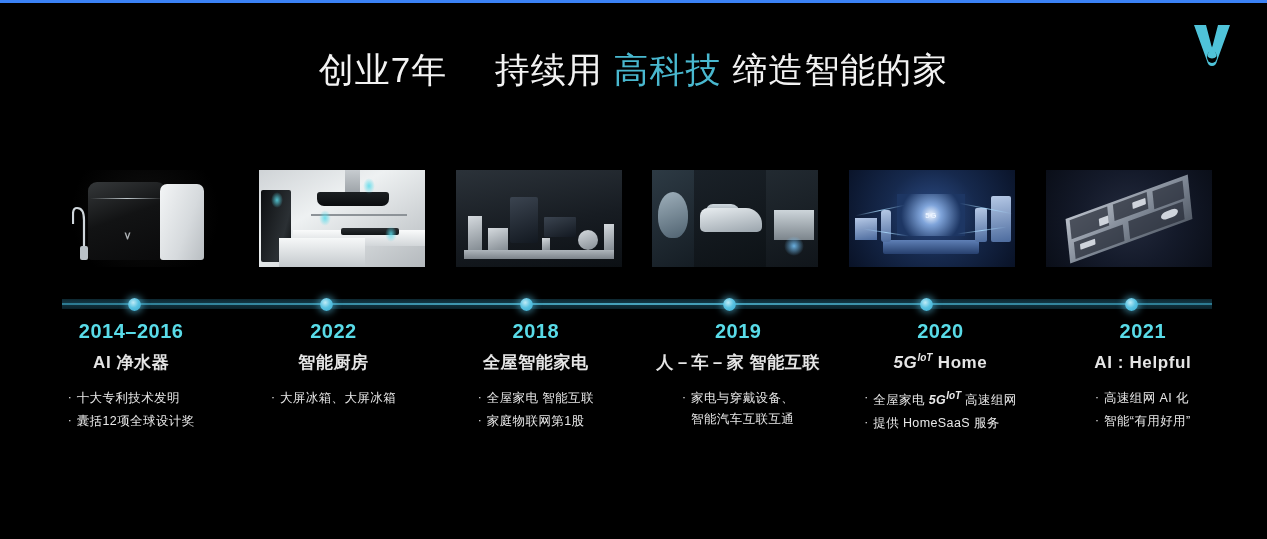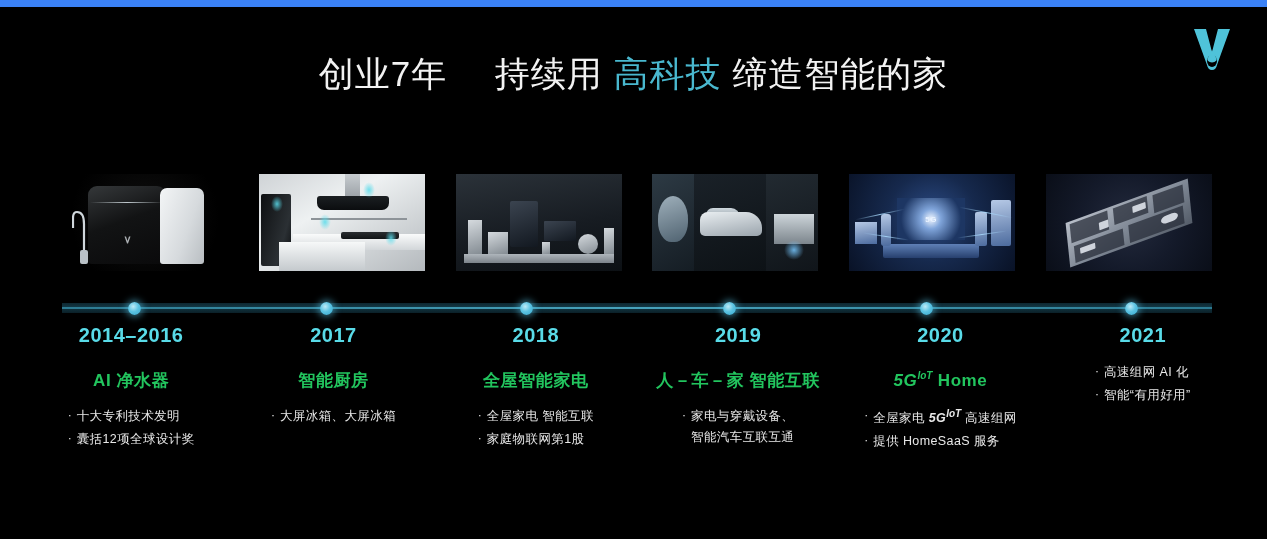--- a/index.html
+++ b/index.html
@@ -14,21 +14,21 @@
   body {
     font-family: "Liberation Sans", "DejaVu Sans", sans-serif;
     color: #ffffff;
     position: relative;
   }
 
   .slide {
     position: absolute;
     inset: 0;
     background: #000000;
-    border-top: 7px solid #3b82f6;
+    border-top: 3px solid #3b82f6;
     padding-left: 10px;
   }
 
   
   .logo {
     position: absolute;
     top: 18px;
     right: 33px;
     width: 44px;
     height: 46px;
@@ -253,24 +253,24 @@
   }
   .col-year {
     font-size: 20px;
     font-weight: 700;
     letter-spacing: .5px;
     color: #59dbe8;
     line-height: 1.2;
     white-space: nowrap;
   }
   .col-head {
-    margin-top: 23px;
+    margin-top: 9px;
     font-size: 17px;
     font-weight: 700;
-    color: #22c55e;
+    color: #e5e5e5;
     letter-spacing: .6px;
     line-height: 1.25;
     white-space: nowrap;
   }
   .col-head .fiveg {
     font-style: italic;
     font-weight: 700;
   }
   .col-head sup, .bullet-text sup {
     font-size: 10px;
@@ -431,21 +431,21 @@
   </div>
 
   <div class="columns">
       <div class="col"><div class="col-year">2014–2016</div><div class="col-head">AI 净水器</div><div class="bullets"><div class="bullet">
             <span class="bullet-dot">·</span>
             <span class="bullet-text">十大专利技术发明</span>
           </div><div class="bullet">
             <span class="bullet-dot">·</span>
             <span class="bullet-text">囊括12项全球设计奖</span>
           </div></div></div>
-      <div class="col"><div class="col-year">2017</div><div class="col-head">智能厨房</div><div class="bullets"><div class="bullet">
+      <div class="col"><div class="col-year">2022</div><div class="col-head">智能厨房</div><div class="bullets"><div class="bullet">
             <span class="bullet-dot">·</span>
             <span class="bullet-text">大屏冰箱、大屏冰箱</span>
           </div></div></div>
       <div class="col"><div class="col-year">2018</div><div class="col-head">全屋智能家电</div><div class="bullets"><div class="bullet">
             <span class="bullet-dot">·</span>
             <span class="bullet-text">全屋家电 智能互联</span>
           </div><div class="bullet">
             <span class="bullet-dot">·</span>
             <span class="bullet-text">家庭物联网第1股</span>
           </div></div></div>
@@ -453,21 +453,21 @@
             <span class="bullet-dot">·</span>
             <span class="bullet-text">家电与穿戴设备、</span>
           </div><div class="bullet-cont">智能汽车互联互通</div></div></div>
       <div class="col"><div class="col-year">2020</div><div class="col-head"><span class="fiveg">5G<sup>IoT</sup></span> Home</div><div class="bullets"><div class="bullet">
             <span class="bullet-dot">·</span>
             <span class="bullet-text">全屋家电  <span class="fiveg">5G<sup>IoT</sup></span> 高速组网</span>
           </div><div class="bullet">
             <span class="bullet-dot">·</span>
             <span class="bullet-text">提供 HomeSaaS 服务</span>
           </div></div></div>
-      <div class="col"><div class="col-year">2021</div><div class="bullets"><div class="bullet">
+      <div class="col"><div class="col-year">2021</div><div class="col-head">AI : Helpful</div><div class="bullets"><div class="bullet">
             <span class="bullet-dot">·</span>
             <span class="bullet-text">高速组网 AI 化</span>
           </div><div class="bullet">
             <span class="bullet-dot">·</span>
             <span class="bullet-text">智能“有用好用”</span>
           </div></div></div>
     </div>
 
 </div>
 

